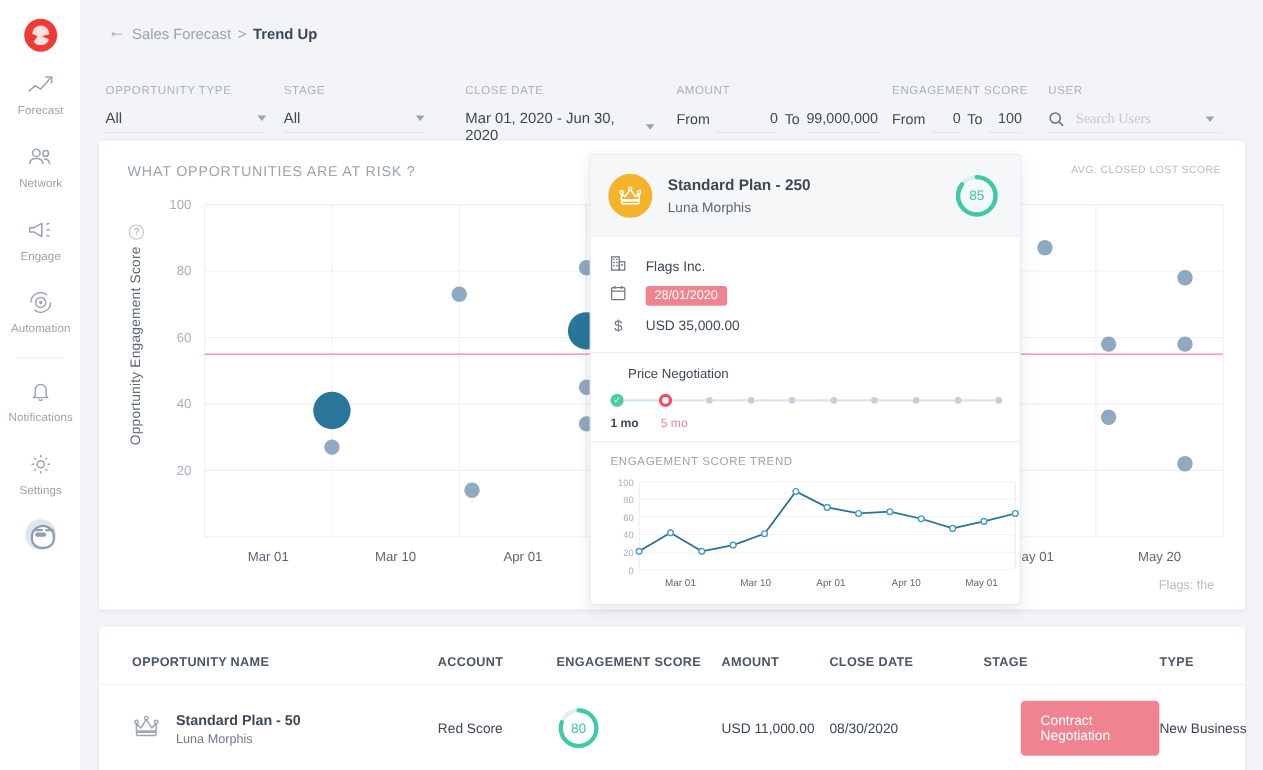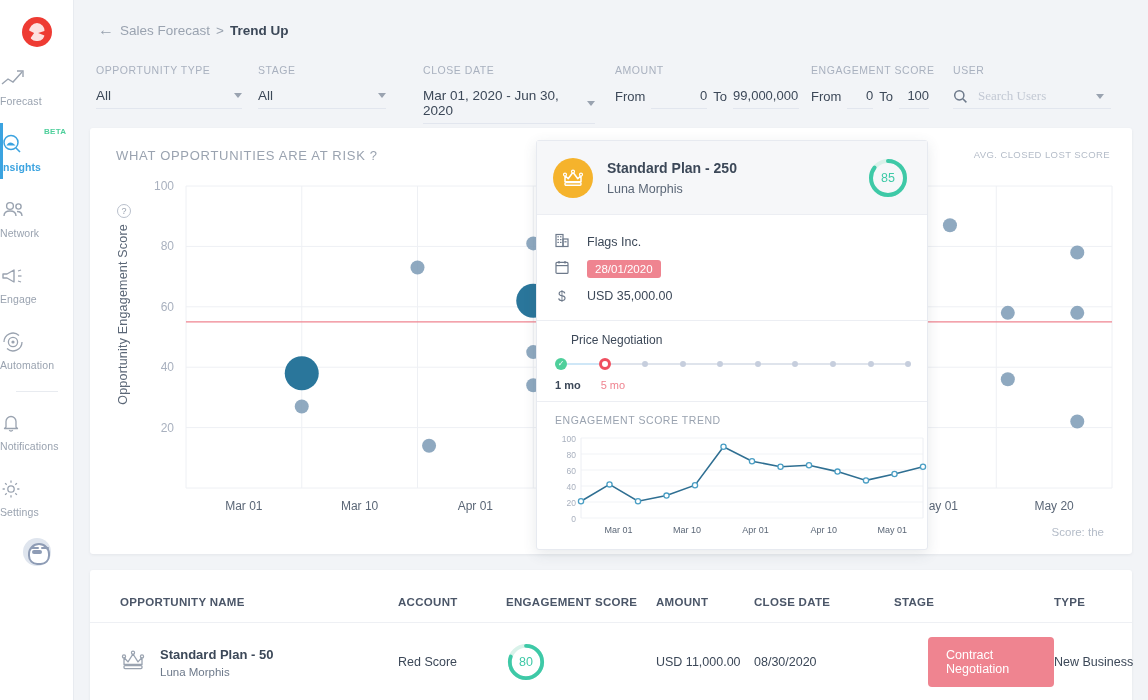--- a/index.html
+++ b/index.html
@@ -21,21 +21,21 @@
     background: #ee3b33; position: relative;
   }
   #sidebar .logo::after {
     content: ""; position: absolute; left: 7px; top: 6px;
     width: 16px; height: 18px; border-radius: 50% 50% 45% 45%;
     background: #ffffff; opacity: .85;
     clip-path: polygon(0 0, 100% 0, 100% 45%, 60% 55%, 100% 70%, 100% 100%, 0 100%, 35% 55%, 0 40%);
   }
   .nav-item {
     position: relative; width: 74px; padding: 7px 0 6px;
-    cursor: pointer; margin-top: 10px;
+    text-align: center; cursor: pointer; margin-top: 10px;
   }
   .nav-item .ico { display: block; height: 26px; line-height: 26px; }
   .nav-item .ico svg { vertical-align: middle; }
   .nav-item .lbl {
     display: block; font-size: 10.5px; color: #9aa3b0; margin-top: 5px;
     letter-spacing: .1px;
   }
   .nav-item.active .lbl { color: #3ba3e0; font-weight: bold; }
   .nav-item.active::before {
     content: ""; position: absolute; left: 0; top: 0; bottom: 0; width: 3px;
@@ -62,21 +62,21 @@
   }
 
   
   #header { position: absolute; left: 74px; top: 0; right: 0; height: 124px; }
   #breadcrumb {
     position: absolute; left: 24px; top: 22px;
     font-size: 13.5px; color: #9aa3b0; display: flex; align-items: center; gap: 6px;
   }
   #breadcrumb .arrow { font-size: 16px; color: #9aa3b0; line-height: 1; }
   #breadcrumb .crumb-cur { color: #3c4858; font-weight: bold; }
-  #filters { position: absolute; left: 22px; top: 64px; right: 14px; display: flex; }
+  #filters { position: absolute; left: 22px; top: 76px; right: 14px; display: flex; }
   .filter { position: relative; }
   .filter .f-label {
     font-size: 10.5px; letter-spacing: .55px; color: #a9b1bf; text-transform: uppercase;
   }
   .filter .f-row {
     margin-top: 12px; display: flex; align-items: flex-end; gap: 6px;
   }
   .f-select {
     display: flex; justify-content: space-between; align-items: center;
     border-bottom: 1px solid #e2e6ee; padding-bottom: 5px; cursor: pointer;
@@ -223,31 +223,20 @@
     <div class="nav-item">
       <span class="ico">
         <svg width="26" height="20" viewBox="0 0 26 20">
             <polyline points="2,16 8,11 13,14 22,4" fill="none" stroke="#9aa3b0" stroke-width="1.4"></polyline>
             <polyline points="17,3 23,3 23,9" fill="none" stroke="#9aa3b0" stroke-width="1.4"></polyline>
           </svg>
       </span>
       <span class="lbl">Forecast</span>
     </div>
 
-    <div class="nav-item active">
-      <span class="beta-tag">BETA</span>
-      <span class="ico">
-        <svg width="26" height="22" viewBox="0 0 26 22">
-            <circle cx="11" cy="9.5" r="7" fill="none" stroke="#3ba3e0" stroke-width="1.5"></circle>
-            <path d="M6.5 12.5c2-4 5.5-4 9 0z" fill="#3ba3e0"></path>
-            <line x1="16" y1="15" x2="20" y2="19" stroke="#3ba3e0" stroke-width="1.6"></line>
-          </svg>
-      </span>
-      <span class="lbl">Insights</span>
-    </div>
 
     <div class="nav-item">
       <span class="ico">
         <svg width="28" height="20" viewBox="0 0 28 20">
             <circle cx="10" cy="6" r="3.4" fill="none" stroke="#9aa3b0" stroke-width="1.4"></circle>
             <circle cx="18.5" cy="6.5" r="2.6" fill="none" stroke="#9aa3b0" stroke-width="1.4"></circle>
             <path d="M4 16c0-3.4 2.8-5 6-5s6 1.6 6 5" fill="none" stroke="#9aa3b0" stroke-width="1.4"></path>
             <path d="M17 11.5c3 0 5 1.6 5 4.5" fill="none" stroke="#9aa3b0" stroke-width="1.4"></path>
           </svg>
       </span>
@@ -432,21 +421,21 @@
           <circle cx="717.35" cy="174.10000000000002" r="14" fill="#1f6f96" opacity="0.95"></circle>
           <circle cx="728.9250000000001" cy="249.60000000000002" r="22" fill="#1f6f96" opacity="0.95"></circle>
           <circle cx="809.9499999999999" cy="47.26" r="7" fill="#7b9ab5" opacity="0.85"></circle>
           <circle cx="937.275" cy="74.44" r="7" fill="#7b9ab5" opacity="0.85"></circle>
           <circle cx="867.8249999999999" cy="134.84000000000003" r="7" fill="#7b9ab5" opacity="0.85"></circle>
           <circle cx="937.275" cy="134.84000000000003" r="7" fill="#7b9ab5" opacity="0.85"></circle>
           <circle cx="867.8249999999999" cy="201.28" r="7" fill="#7b9ab5" opacity="0.85"></circle>
           <circle cx="937.275" cy="243.56" r="7" fill="#7b9ab5" opacity="0.85"></circle>
         </svg>
     </div>
-    <div id="hint">Score: the</div>
+    <div id="hint">Flags: the</div>
   </div>
 
   <div id="popup">
     <div id="popup-head">
       <div class="crown-circle">
         <svg width="22" height="18" viewBox="0 0 22 18">
             <path d="M3 6.5l3.2 3.2L11 3.2l4.8 6.5L19 6.5v6.2H3z" fill="none" stroke="#fff" stroke-width="1.5" stroke-linejoin="round"></path>
             <rect x="3" y="13.6" width="16" height="2.6" rx="1" fill="none" stroke="#fff" stroke-width="1.4"></rect>
             <circle cx="3" cy="5.6" r="1.5" fill="#f5b32c" stroke="#fff" stroke-width="1.2"></circle>
             <circle cx="19" cy="5.6" r="1.5" fill="#f5b32c" stroke="#fff" stroke-width="1.2"></circle>

